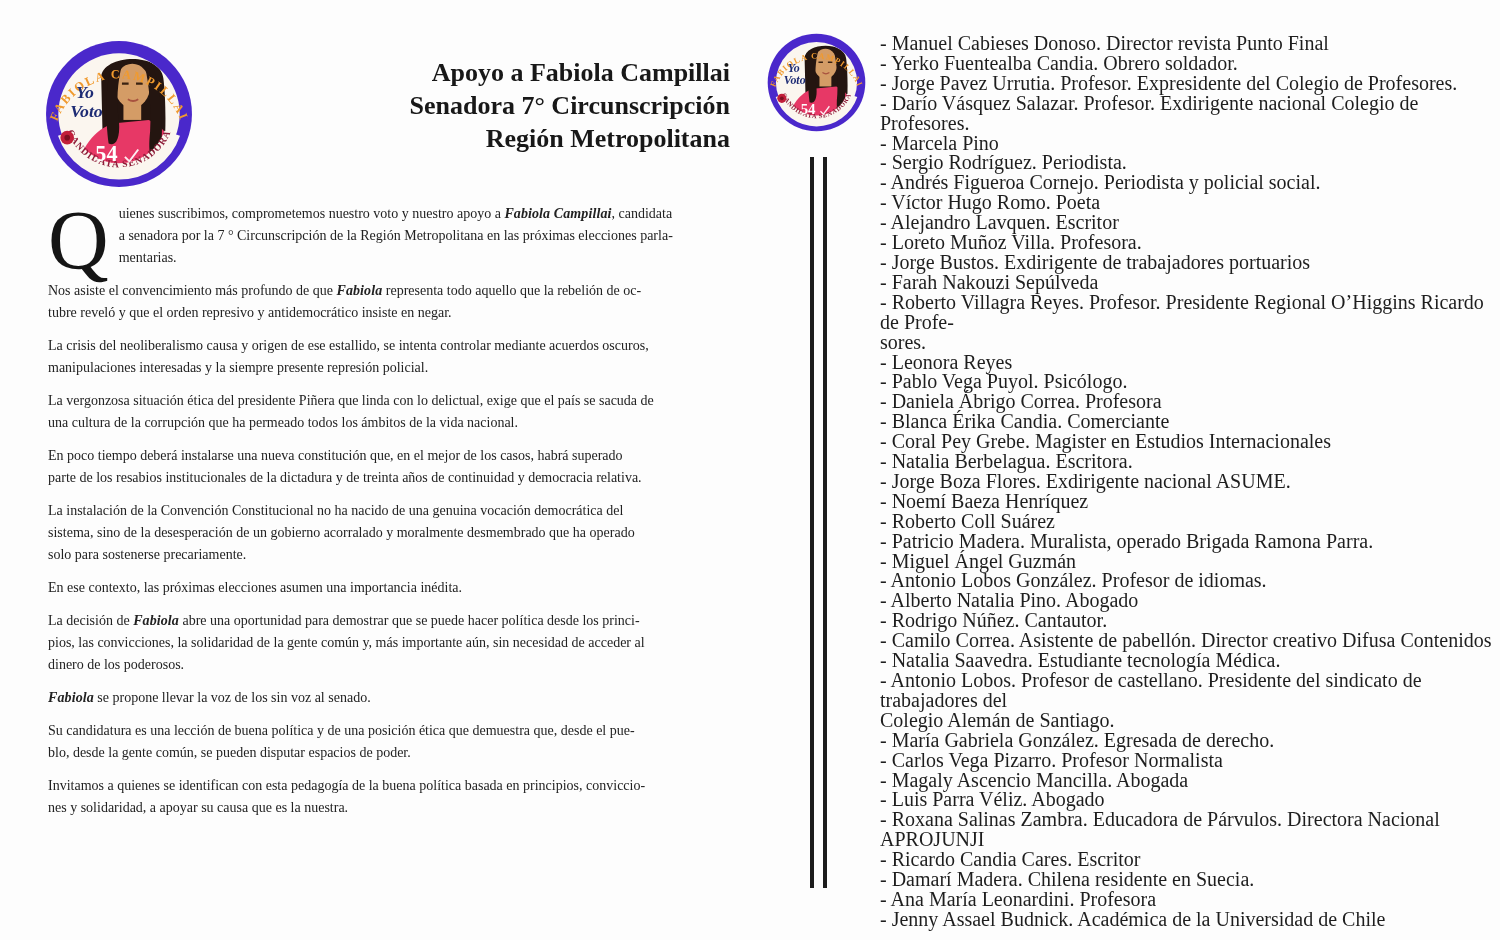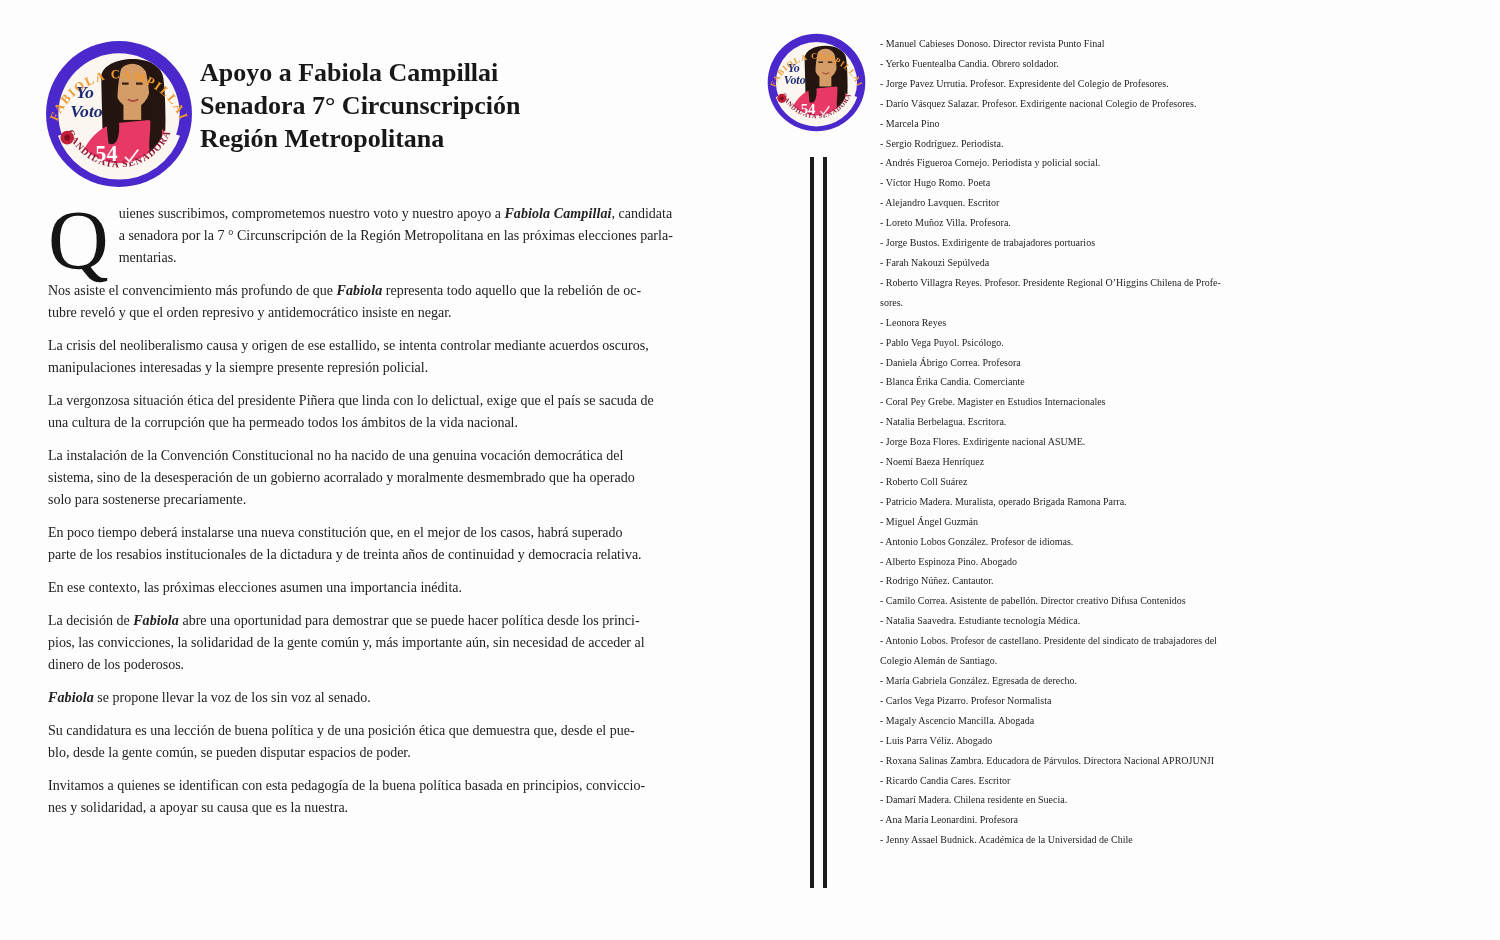--- a/index.html
+++ b/index.html
@@ -8,39 +8,39 @@
     position:relative; width:1500px; height:940px;
     background:#fdfdfd; overflow:hidden;
     font-family:"Liberation Serif","DejaVu Serif",serif;
     color:#1f1f1f;
   }
   .badge-box { position:absolute; }
   .badge-left  { left:45px;  top:40px; width:148px; height:148px; }
   .badge-right { left:767px; top:33px; width:99px;  height:99px; }
   .title {
     position:absolute; left:200px; top:56px; width:530px;
-    text-align:left; font-weight:bold; font-size:26px; line-height:33px;
+    text-align:right; font-weight:bold; font-size:26px; line-height:33px;
     white-space:pre-line; color:#181818;
   }
   .body-col {
     position:absolute; left:48px; top:203px; width:715px;
     font-size:14px; line-height:22px; color:#222;
   }
   .par { white-space:pre-line; margin-bottom:11px; }
   .dropcap {
     float:left; font-size:84px; line-height:64px;
     padding:6px 10px 0 0; color:#151515; font-weight:normal;
   }
   .divider {
     position:absolute; left:810px; top:157px; height:731px; width:17px;
     border-left:4px solid #1c1c1c; border-right:4px solid #1c1c1c;
   }
   .names {
     position:absolute; left:880px; top:34px; width:618px;
-    font-size:10px; line-height:19.9px; color:#1e1e1e;
+    font-size:20px; line-height:19.9px; color:#1e1e1e;
   }
   .name-item { white-space:pre-line; }
   b i, i b { letter-spacing:.1px; }
 </style>
 </head>
 <body>
 
 <svg width="0" height="0" style="position:absolute" aria-hidden="true">
   <defs>
     <path id="arc-top" d="M 6.5 61 A 44.5 44.5 0 0 1 93.5 61" fill="none"></path>
@@ -90,25 +90,25 @@
   <div class="body-col">
     <p class="par"><span class="dropcap">Q</span><span>uienes suscribimos, comprometemos nuestro voto y nuestro apoyo a <b><i>Fabiola Campillai</i></b>, candidata
 a senadora por la 7 ° Circunscripción de la Región Metropolitana en las próximas elecciones parla-
 mentarias.</span></p>
     <p class="par">Nos asiste el convencimiento más profundo de que <b><i>Fabiola</i></b> representa todo aquello que la rebelión de oc-
 tubre reveló y que el orden represivo y antidemocrático insiste en negar.</p>
       <p class="par">La crisis del neoliberalismo causa y origen de ese estallido, se intenta controlar mediante acuerdos oscuros,
 manipulaciones interesadas y la siempre presente represión policial.</p>
       <p class="par">La vergonzosa situación ética del presidente Piñera que linda con lo delictual, exige que el país se sacuda de
 una cultura de la corrupción que ha permeado todos los ámbitos de la vida nacional.</p>
+      <p class="par">En poco tiempo deberá instalarse una nueva constitución que, en el mejor de los casos, habrá superado
+parte de los resabios institucionales de la dictadura y de treinta años de continuidad y democracia relativa.</p>
       <p class="par">La instalación de la Convención Constitucional no ha nacido de una genuina vocación democrática del
 sistema, sino de la desesperación de un gobierno acorralado y moralmente desmembrado que ha operado
 solo para sostenerse precariamente.</p>
-      <p class="par">En poco tiempo deberá instalarse una nueva constitución que, en el mejor de los casos, habrá superado
-parte de los resabios institucionales de la dictadura y de treinta años de continuidad y democracia relativa.</p>
       <p class="par">En ese contexto, las próximas elecciones asumen una importancia inédita.</p>
       <p class="par">La decisión de <b><i>Fabiola</i></b> abre una oportunidad para demostrar que se puede hacer política desde los princi-
 pios, las convicciones, la solidaridad de la gente común y, más importante aún, sin necesidad de acceder al
 dinero de los poderosos.</p>
       <p class="par"><b><i>Fabiola</i></b> se propone llevar la voz de los sin voz al senado.</p>
       <p class="par">Su candidatura es una lección de buena política y de una posición ética que demuestra que, desde el pue-
 blo, desde la gente común, se pueden disputar espacios de poder.</p>
       <p class="par">Invitamos a quienes se identifican con esta pedagogía de la buena política basada en principios, conviccio-
 nes y solidaridad, a apoyar su causa que es la nuestra.</p>
   </div>
@@ -127,35 +127,35 @@
       <div class="name-item">- Jorge Pavez Urrutia. Profesor. Expresidente del Colegio de Profesores.</div>
       <div class="name-item">- Darío Vásquez Salazar. Profesor. Exdirigente nacional Colegio de Profesores.</div>
       <div class="name-item">- Marcela Pino</div>
       <div class="name-item">- Sergio Rodríguez. Periodista.</div>
       <div class="name-item">- Andrés Figueroa Cornejo. Periodista y policial social.</div>
       <div class="name-item">- Víctor Hugo Romo. Poeta</div>
       <div class="name-item">- Alejandro Lavquen. Escritor</div>
       <div class="name-item">- Loreto Muñoz Villa. Profesora.</div>
       <div class="name-item">- Jorge Bustos. Exdirigente de trabajadores portuarios</div>
       <div class="name-item">- Farah Nakouzi Sepúlveda</div>
-      <div class="name-item">- Roberto Villagra Reyes. Profesor. Presidente Regional O’Higgins Chilena de Profe-
+      <div class="name-item">- Roberto Villagra Reyes. Profesor. Presidente Regional O’Higgins Ricardo de Profe-
 sores.</div>
       <div class="name-item">- Leonora Reyes</div>
       <div class="name-item">- Pablo Vega Puyol. Psicólogo.</div>
       <div class="name-item">- Daniela Ábrigo Correa. Profesora</div>
       <div class="name-item">- Blanca Érika Candia. Comerciante</div>
       <div class="name-item">- Coral Pey Grebe. Magister en Estudios Internacionales</div>
       <div class="name-item">- Natalia Berbelagua. Escritora.</div>
       <div class="name-item">- Jorge Boza Flores. Exdirigente nacional ASUME.</div>
       <div class="name-item">- Noemí Baeza Henríquez</div>
       <div class="name-item">- Roberto Coll Suárez</div>
       <div class="name-item">- Patricio Madera. Muralista, operado Brigada Ramona Parra.</div>
       <div class="name-item">- Miguel Ángel Guzmán</div>
       <div class="name-item">- Antonio Lobos González. Profesor de idiomas.</div>
-      <div class="name-item">- Alberto Espinoza Pino. Abogado</div>
+      <div class="name-item">- Alberto Natalia Pino. Abogado</div>
       <div class="name-item">- Rodrigo Núñez. Cantautor.</div>
       <div class="name-item">- Camilo Correa. Asistente de pabellón. Director creativo Difusa Contenidos</div>
       <div class="name-item">- Natalia Saavedra. Estudiante tecnología Médica.</div>
       <div class="name-item">- Antonio Lobos. Profesor de castellano. Presidente del sindicato de trabajadores del
 Colegio Alemán de Santiago.</div>
       <div class="name-item">- María Gabriela González. Egresada de derecho.</div>
       <div class="name-item">- Carlos Vega Pizarro. Profesor Normalista</div>
       <div class="name-item">- Magaly Ascencio Mancilla. Abogada</div>
       <div class="name-item">- Luis Parra Véliz. Abogado</div>
       <div class="name-item">- Roxana Salinas Zambra. Educadora de Párvulos. Directora Nacional APROJUNJI</div>

